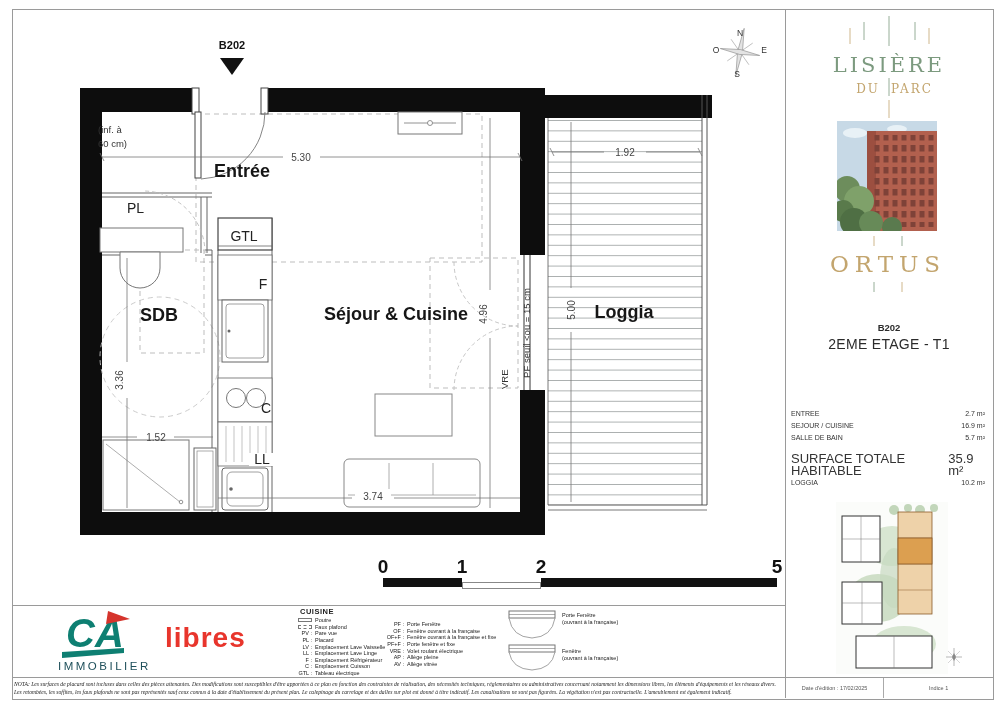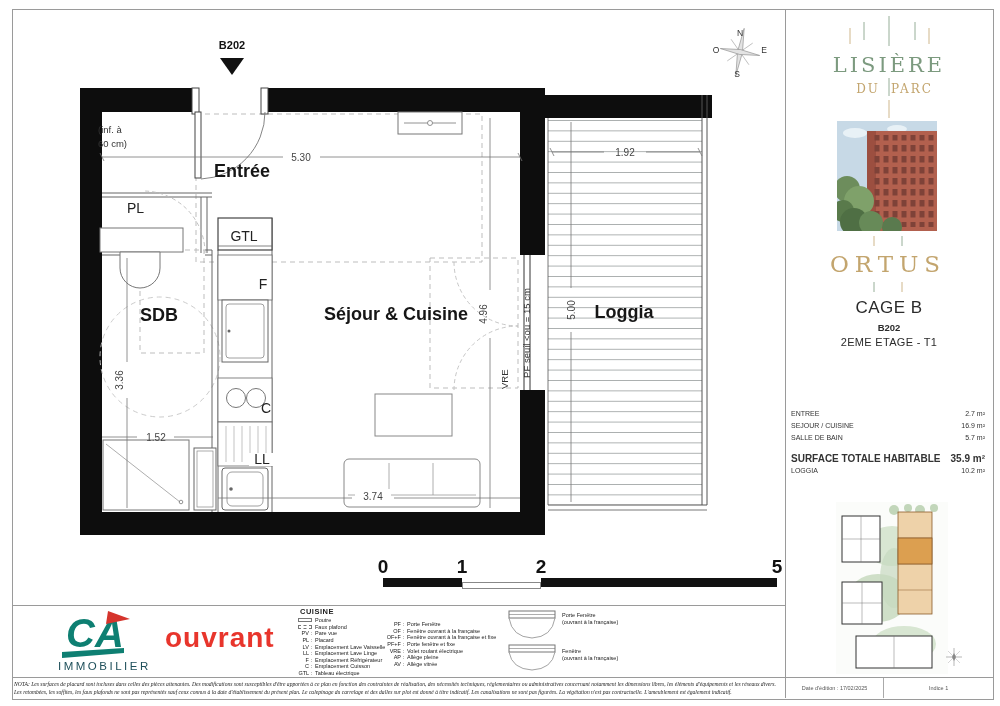--- a/index.html
+++ b/index.html
@@ -34,24 +34,24 @@
   .leg-sym{display:inline-block;width:26px;text-align:right;flex:0 0 26px;}
   .sym-rect{display:inline-block;width:14px;height:4px;border:1px solid #777;box-sizing:border-box;}
   .sym-dashed{border-style:dashed;}
   .wsym-label{font:5.5px "Liberation Sans",sans-serif;color:#222;line-height:7px;white-space:nowrap;}
 
   .nota{font:italic 5.6px "Liberation Serif",serif;color:#222;line-height:8.2px;}
 
   
   .cage{left:785px;top:298px;width:208px;text-align:center;font-size:17px;color:#2b2b2b;letter-spacing:.5px;}
   .lot{left:785px;top:322px;width:208px;text-align:center;font-weight:bold;font-size:9.5px;color:#2b2b2b;}
-  .floor{left:785px;top:336px;width:208px;text-align:center;font-size:11px;color:#2b2b2b;letter-spacing:.3px;}
+  .floor{left:785px;top:336px;width:208px;text-align:center;font-size:14px;color:#2b2b2b;letter-spacing:.3px;}
   .areas{left:791px;top:408px;width:194px;}
   .area-row{display:flex;justify-content:space-between;font-size:7px;line-height:12px;color:#333;}
-  .area-row.total{font-weight:bold;font-size:10px;}
+  .area-row.total{font-weight:normal;font-size:13px;}
   .area-spacer{height:9px;}
   .edition{left:786px;top:678px;width:207px;height:20px;display:flex;}
   .ed-cell{border-right:1px solid #aaa;display:flex;align-items:center;justify-content:center;font-size:5.5px;color:#555;}
   .ed-cell.first{flex:0 0 47%;border-left:none;}
   .ed-cell.last{flex:1;border-right:none;}
 </style>
 </head>
 <body>
 
 <div id="page">
@@ -258,21 +258,21 @@
   <div class="abs hline" style="left:12px;top:605px;width:773px;"></div>
   <div class="abs hline" style="left:12px;top:677px;width:981px;"></div>
   <div class="abs vline" style="left:785px;top:9px;height:689px;"></div>
 
   <svg class="abs" style="left:50px;top:607px;" width="115" height="66" viewBox="0 0 115 66">
     <text x="16" y="40" font-family="Liberation Sans, sans-serif" font-size="40" font-style="italic" font-weight="bold" fill="#0e7f72">CA</text>
     <polygon points="58,4 80,12 56,17" fill="#d5342c"></polygon>
     <polygon points="12,45 74,41 74,46 12,51" fill="#0e7f72"></polygon>
     <text x="8" y="63" font-family="Liberation Sans, sans-serif" font-size="11.5" letter-spacing="2.5" fill="#1e4f5a">IMMOBILIER</text>
   </svg>
-  <div class="abs nexity" style="left:165px;top:622px;color:#e8352c;">ouvrant</div>
+  <div class="abs nexity" style="left:165px;top:622px;color:#e8352c;">libres</div>
 
   <div>
     <div class="abs leg-title" style="left:300px;top:607px;">CUISINE</div>
     <div class="abs" style="left:286px;top:617px;">
       <div class="leg-row">
           <span class="leg-sym"><span class="sym-rect"></span></span>
           <span class="leg-lab">Poutre</span>
         </div>
       <div class="leg-row">
           <span class="leg-sym"><span class="sym-rect sym-dashed"></span></span>
@@ -400,21 +400,20 @@
   <svg class="abs" style="left:818px;top:236px;" width="140" height="56" viewBox="0 0 140 56">
     <g stroke-width="0.8">
       <line x1="56" y1="0" x2="56" y2="10" stroke="#c3a56e"></line>
       <line x1="84" y1="0" x2="84" y2="10" stroke="#7c9a7f"></line>
       <line x1="56" y1="46" x2="56" y2="56" stroke="#7c9a7f"></line>
       <line x1="84" y1="46" x2="84" y2="56" stroke="#c3a56e"></line>
     </g>
     <text x="70" y="36" text-anchor="middle" font-family="DejaVu Serif, serif" font-size="23" letter-spacing="6" fill="#c3a56e">ORTUS</text>
   </svg>
 
-  <div class="abs cage">CAGE B</div>
   <div class="abs lot">B202</div>
   <div class="abs floor">2EME ETAGE - T1</div>
 
   <div class="abs areas">
     <div class="area-row">
         <span>ENTREE</span>
         <span>2.7 m²</span>
       </div>
     <div class="area-row">
         <span>SEJOUR / CUISINE</span>

